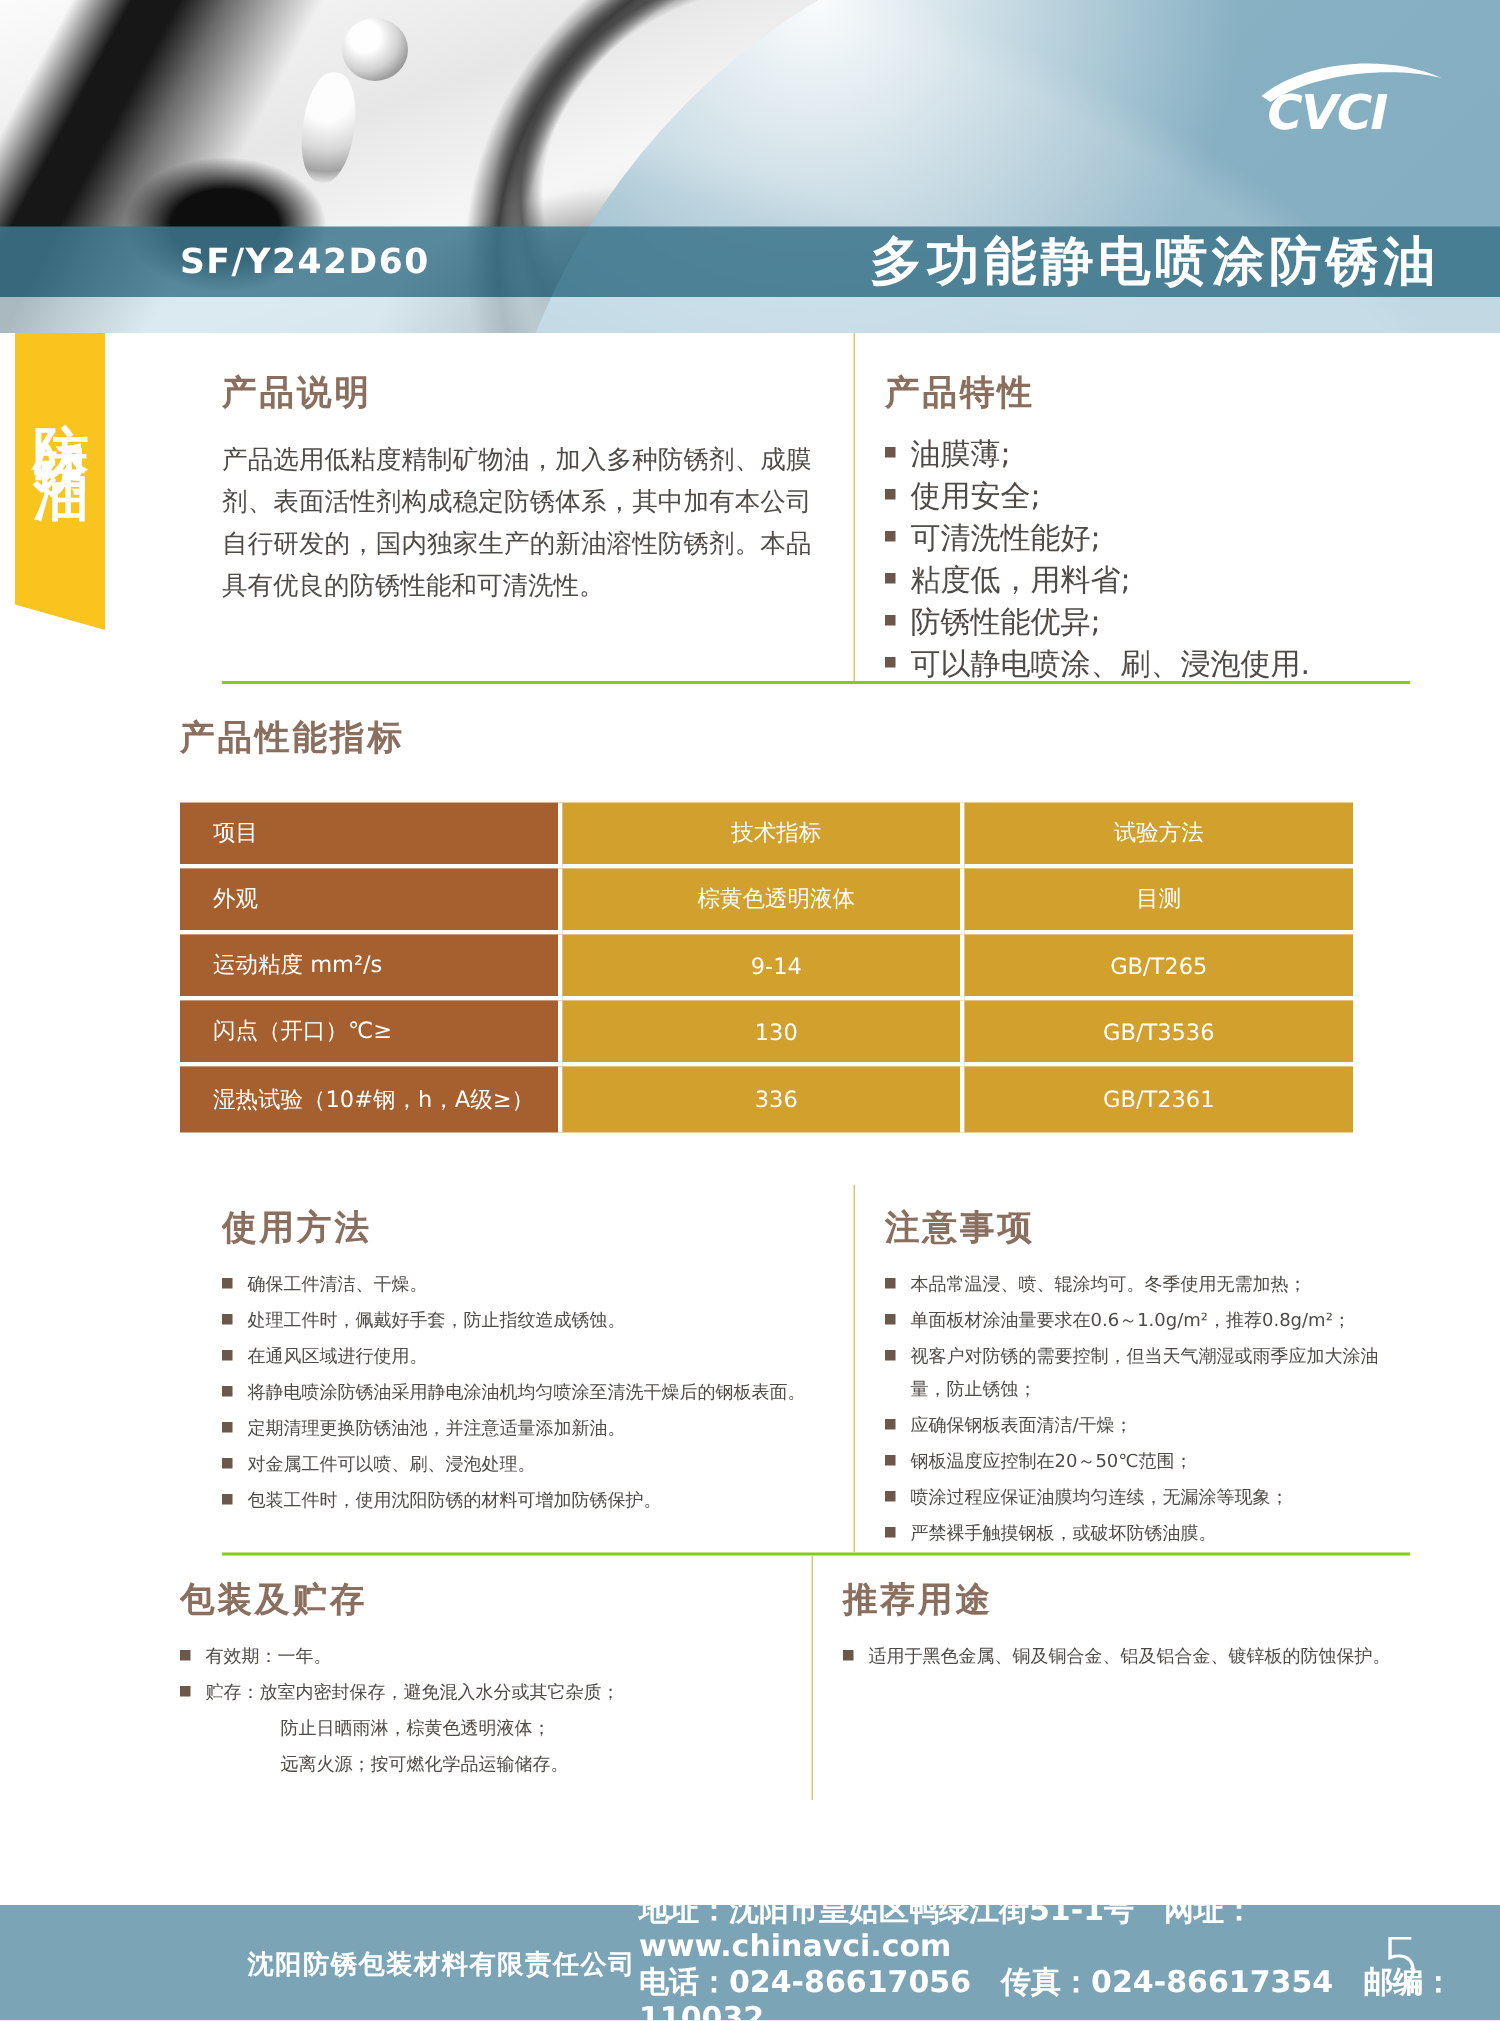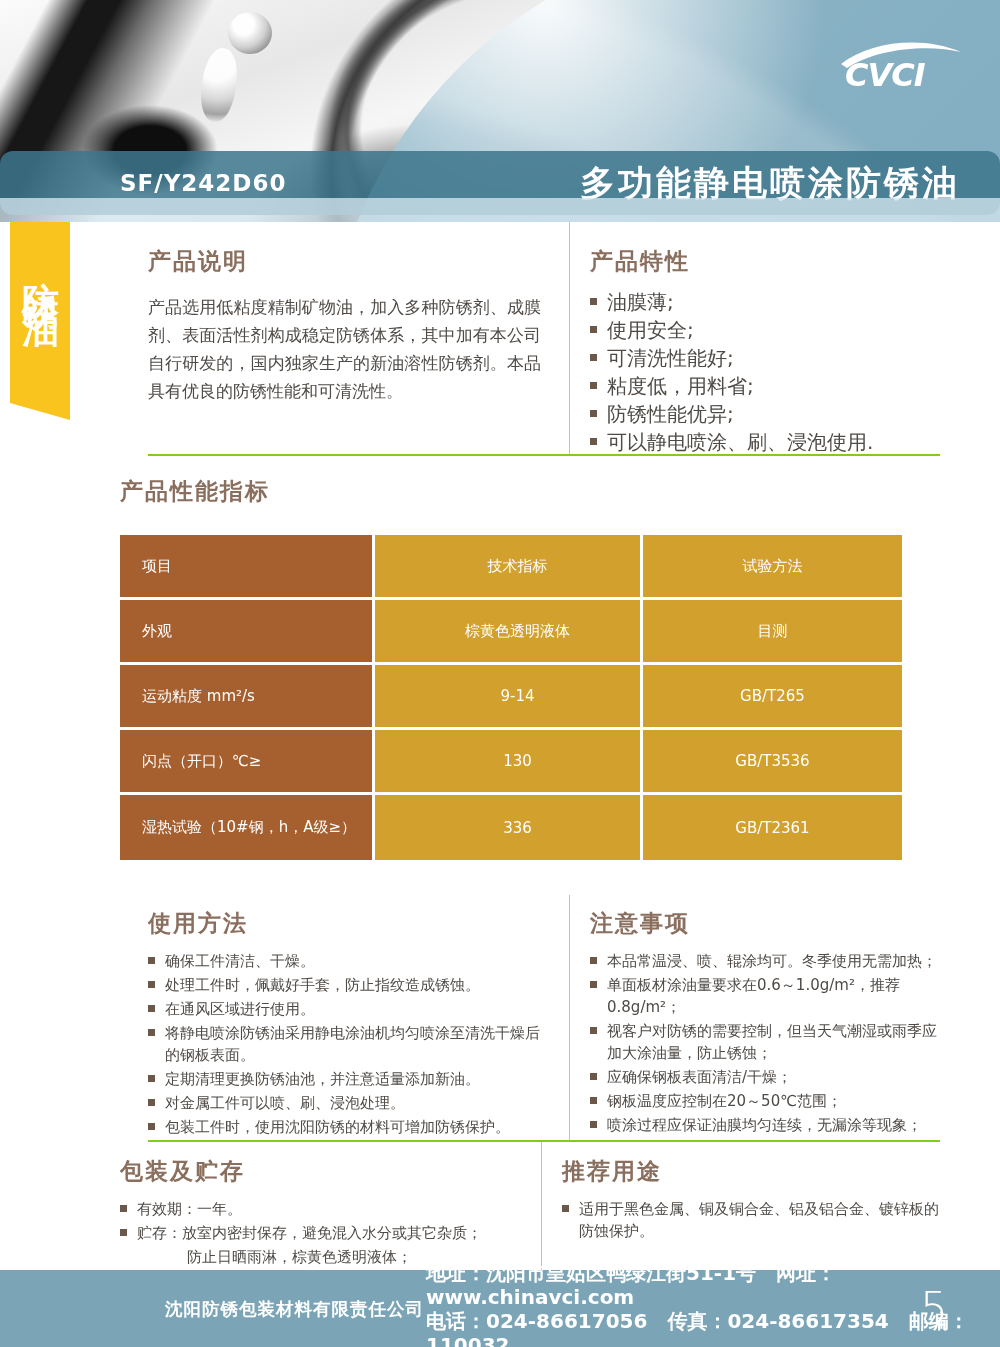--- a/index.html
+++ b/index.html
@@ -21,22 +21,22 @@
     background: radial-gradient(circle at 35% 30%, #ffffff 0 25%, #cfcfcf 55%, #8f8f8f 78%, #e6e6e6 95%); opacity:.95; }
   .droplet-b { position:absolute; left:202px; top:48px; width:34px; height:74px; border-radius:46%;
     transform:rotate(8deg);
     background: radial-gradient(circle at 38% 22%, #ffffff 0 28%, #d6d6d6 58%, #9a9a9a 82%, #ececec 96%); opacity:.9; }
   .blue-disc { position:absolute; left:325px; top:-65px; width:910px; height:910px; border-radius:50%;
     background:
       radial-gradient(circle at 24% 7%, rgba(255,255,255,.95), rgba(255,255,255,0) 26%),
       radial-gradient(circle at -8% 112%, rgba(255,255,255,0) 60%, rgba(255,255,255,.16) 62% 70%, rgba(255,255,255,0) 72%),
       linear-gradient(135deg, #8fb7c9 0%, #84aec1 45%, #7da8bd 100%);
   }
-  .title-band { position:absolute; left:0; top:151px; width:1000px; height:64px;
-    background:rgba(62,118,140,.86); display:flex; align-items:center; z-index:3;border-radius:13px; }
+  .title-band { position:absolute; left:0; top:151px; width:1000px; height:47px;
+    background:rgba(62,118,140,.86); display:flex; align-items:center; z-index:3; }
   .product-code { position:absolute; left:120px; color:#ffffff; font-weight:bold; font-size:23px; letter-spacing:1px; }
   .page-title { position:absolute; right:40px; color:#ffffff; font-weight:bold; font-size:35px; letter-spacing:3px; white-space:nowrap; }
   .light-band { position:absolute; left:0; top:198px; width:1000px; height:24px;
     background:rgba(212,230,238,.78); z-index:3; }
   .logo { position:absolute; right:35px; top:34px; width:130px; height:62px; z-index:4; }
 
   
   .side-tab { position:absolute; left:10px; top:222px; width:60px; height:198px; background:#F9C41D;
     clip-path:polygon(0 0,100% 0,100% 100%,0 calc(100% - 17px));
     display:flex; justify-content:center; padding-top:30px; z-index:5; }
@@ -56,33 +56,33 @@
 
   ul.blist { list-style:none; margin-top:14px; }
   ul.blist li { position:relative; padding-left:17px; font-size:20px; line-height:22px; color:#4F4A46;
     margin-bottom:6px; font-weight:500; }
   ul.blist li::before { content:""; position:absolute; left:0; top:7px; width:7px; height:7px; background:#6B584B; }
   ul.blist li.no-bullet::before { display:none; }
 
   
   .perf { padding-top:20px; }
   .perf-table { margin-top:28px; width:782px; border-collapse:separate; border-spacing:0; }
-  .perf-table td, .perf-table th { height:65px; color:#ffffff; font-size:15px; font-weight:500;
+  .perf-table td, .perf-table th { height:44px; color:#ffffff; font-size:15px; font-weight:500;
     border-right:3px solid #ffffff; border-bottom:3px solid #ffffff; }
   .perf-table td:last-child, .perf-table th:last-child { border-right:none; }
   .perf-table tr:last-child td { border-bottom:none; }
   .col-item  { width:255px; background:#A6602F; text-align:left; padding-left:22px; }
   .col-val   { width:268px; background:#D1A02D; text-align:center;padding-left:20px; }
   .col-meth  { width:259px; background:#D1A02D; text-align:center; }
   .perf-pad  { padding-bottom:35px; }
 
   .row2 { height:247px; overflow:hidden; }
   .row2 .col-left, .row2 .col-right { padding-top:13px; }
   .row2 ul.blist { margin-top:11px; }
-  .row2 ul.blist li, .row3 ul.blist li { margin-bottom:2px; font-size:15px; line-height:22px; }
+  .row2 ul.blist li, .row3 ul.blist li { margin-bottom:2px; font-size:12px; line-height:22px; }
 
   .row3 { height:163px; overflow:hidden; }
   .row3 .col-left, .row3 .col-right { padding-top:14px; }
   .row3 ul.blist { margin-top:11px; }
   .row3 ul.blist li.cont { padding-left:67px; }
 
   
   .footer { position:absolute; left:0; bottom:0; width:1000px; height:77px; background:#7BA5B6;
     color:#ffffff; display:flex; align-items:center; }
   .footer-company { position:absolute; left:165px; font-size:17.5px; font-weight:600; letter-spacing:1px; }

